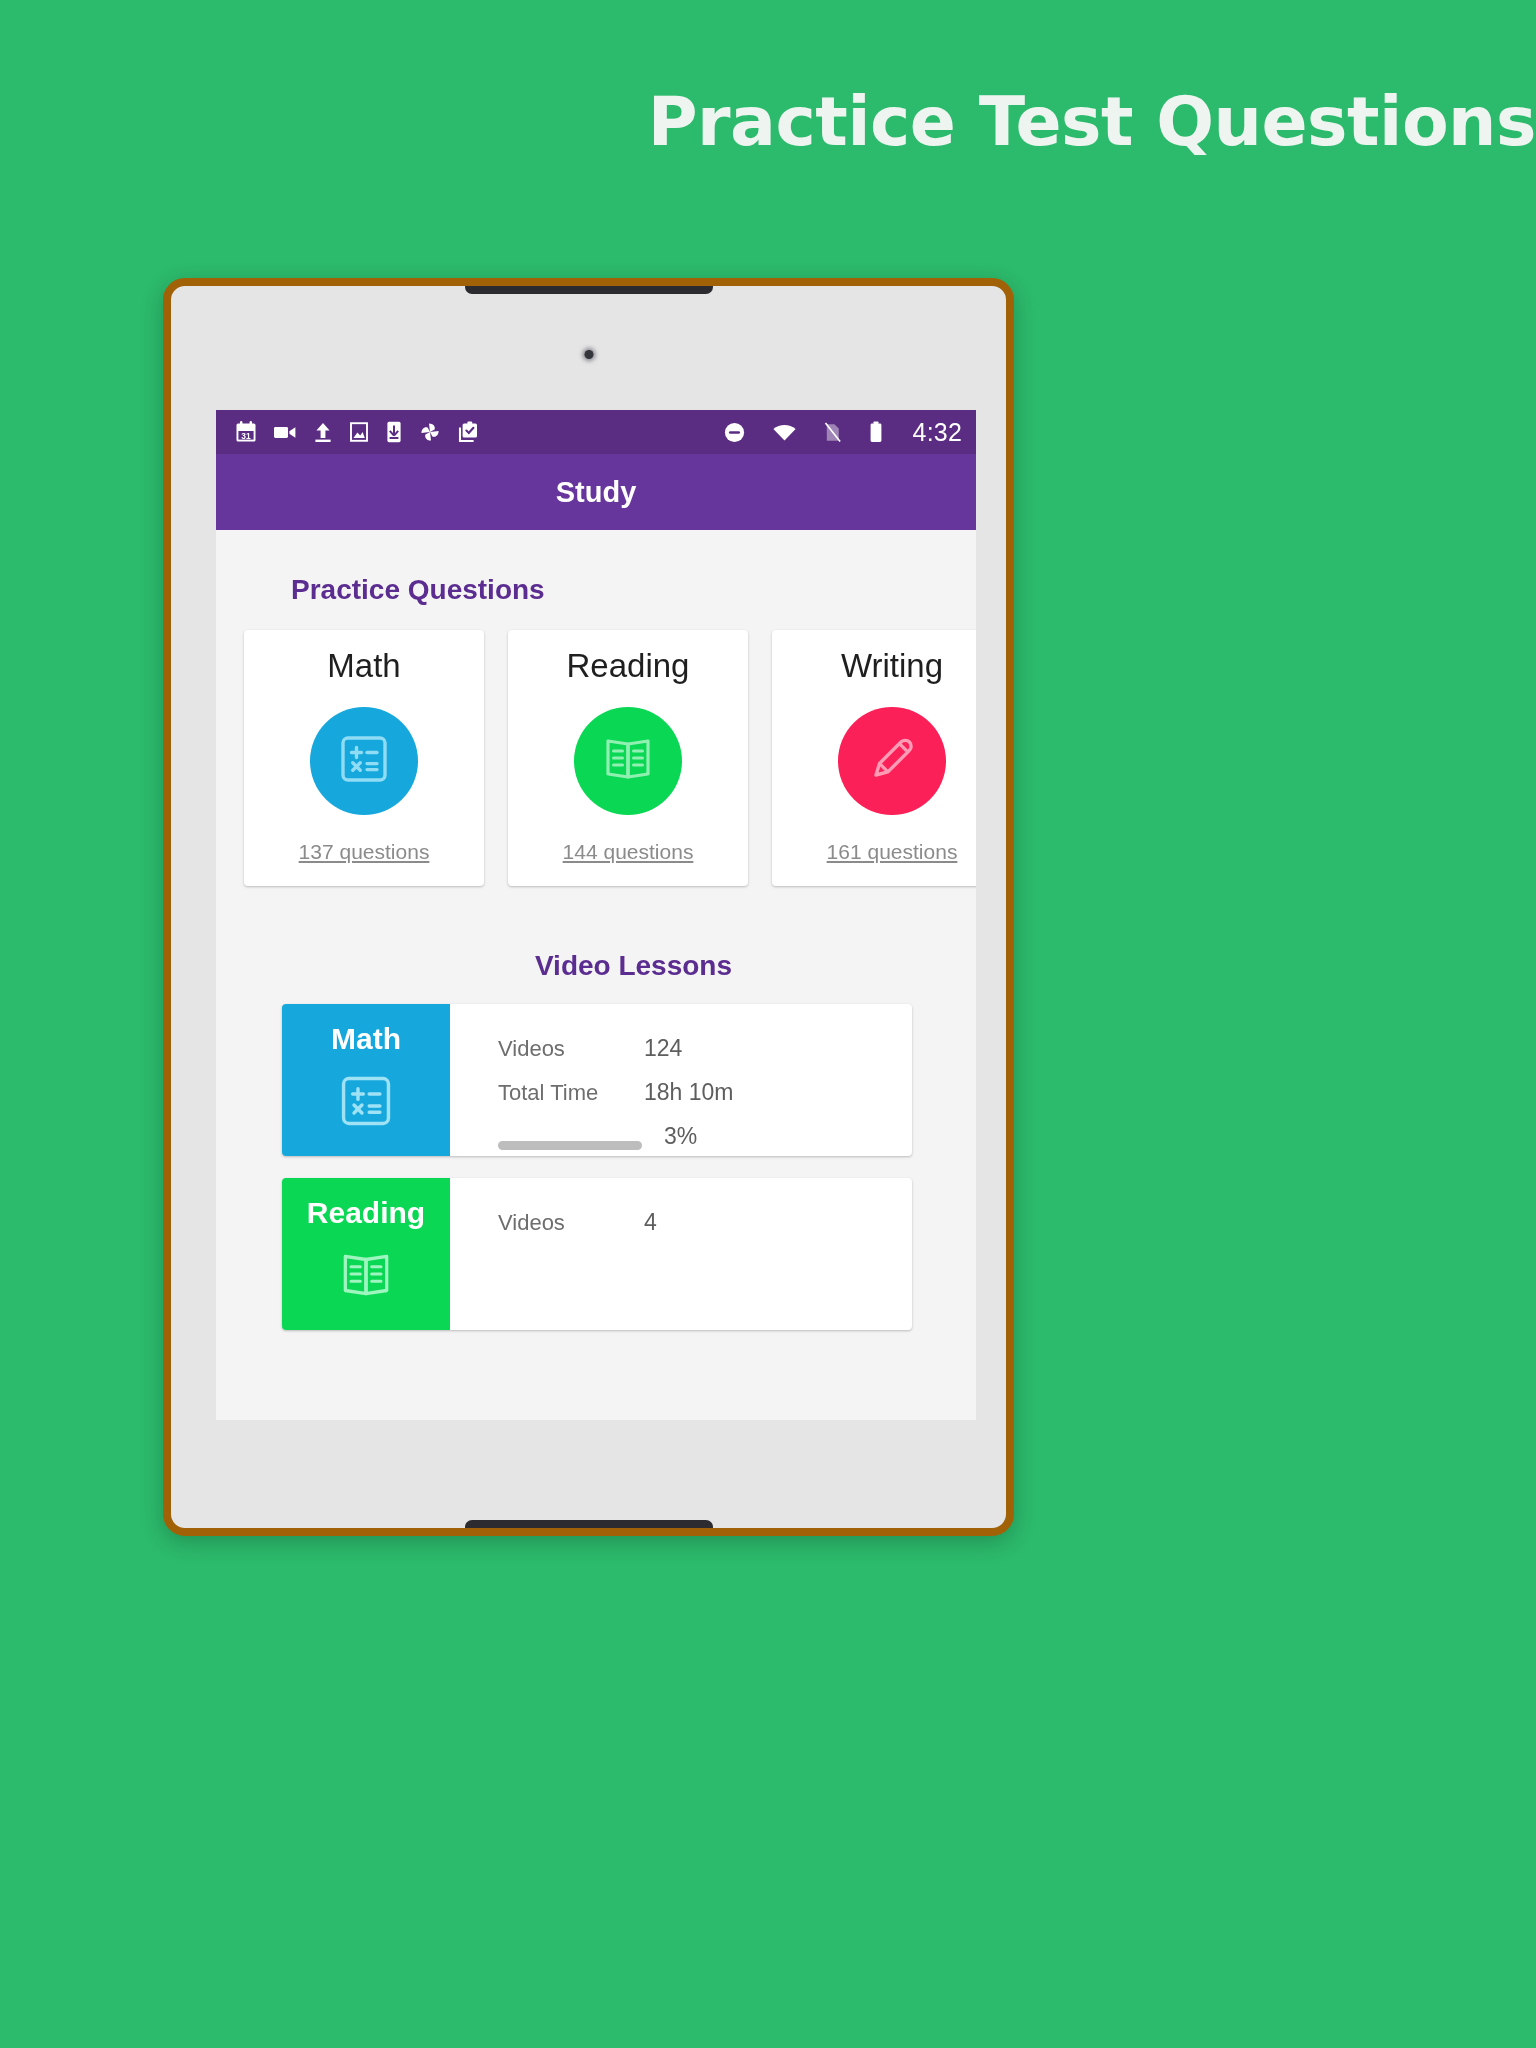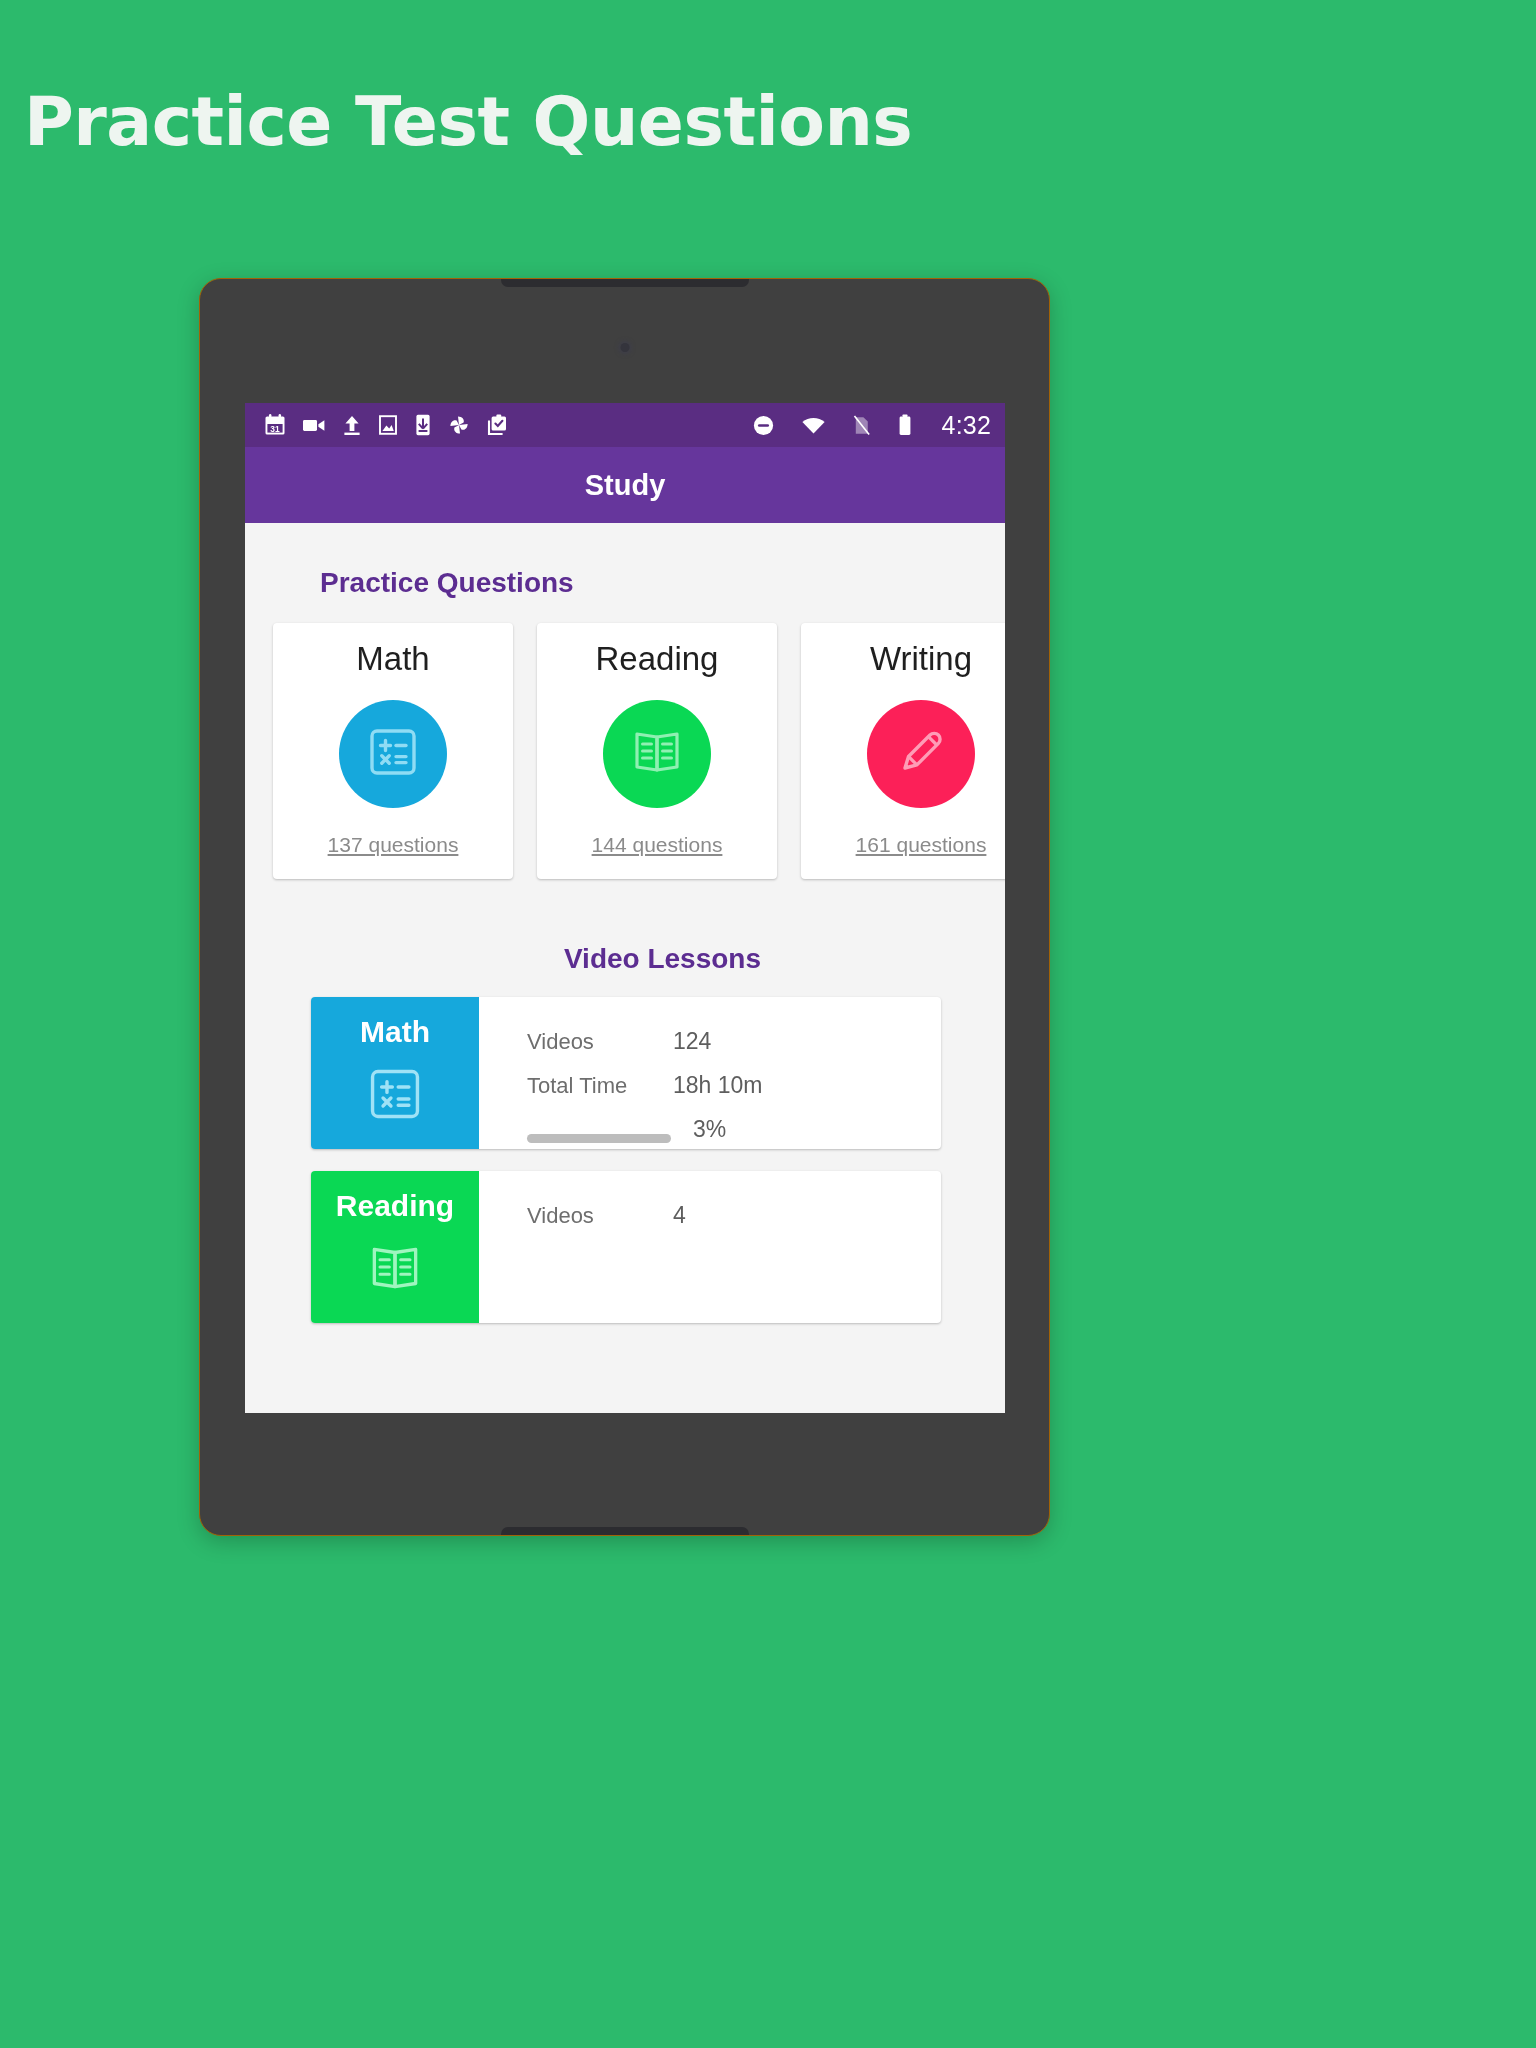--- a/index.html
+++ b/index.html
@@ -15,43 +15,42 @@
     font-family: "Liberation Sans", sans-serif;
     position: relative;
   }
 
   
   .promo-title {
     position: absolute;
     top: 82px;
     left: 0;
     width: 100%;
-    text-align: left;
+    text-align: right;
     color: #eef5f0;
     font-family: "DejaVu Sans", sans-serif;
     font-size: 68px;
     font-weight: bold;
     letter-spacing: -0.5px;
     white-space: nowrap;
     padding-left: 24px;
   }
 
   
   .device {
     position: absolute;
     left: 163px;
     top: 278px;
     width: 851px;
     height: 1258px;
-    background: #404040;
+    background: #e5e5e5;
     border-radius: 22px;
-    border: 1px solid #a16207;
+    border: 8px solid #a16207;
     box-shadow: 0 6px 22px rgba(0,0,0,0.22);
     overflow: hidden;
-    margin-left: 36px;
   }
   .device-top-notch {
     position: absolute;
     top: 0;
     left: 50%;
     transform: translateX(-50%);
     width: 248px;
     height: 8px;
     background: #2c2c30;
     border-radius: 0 0 7px 7px;

